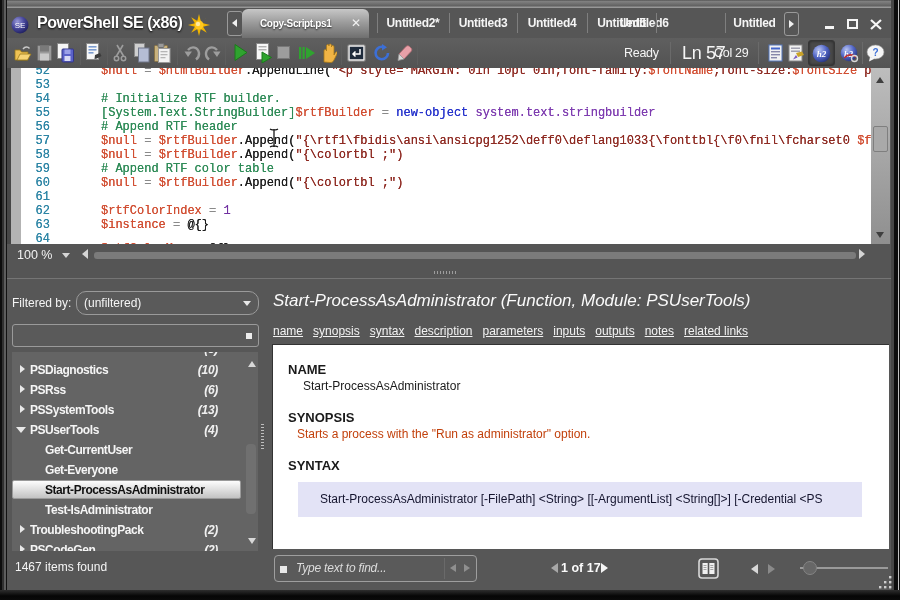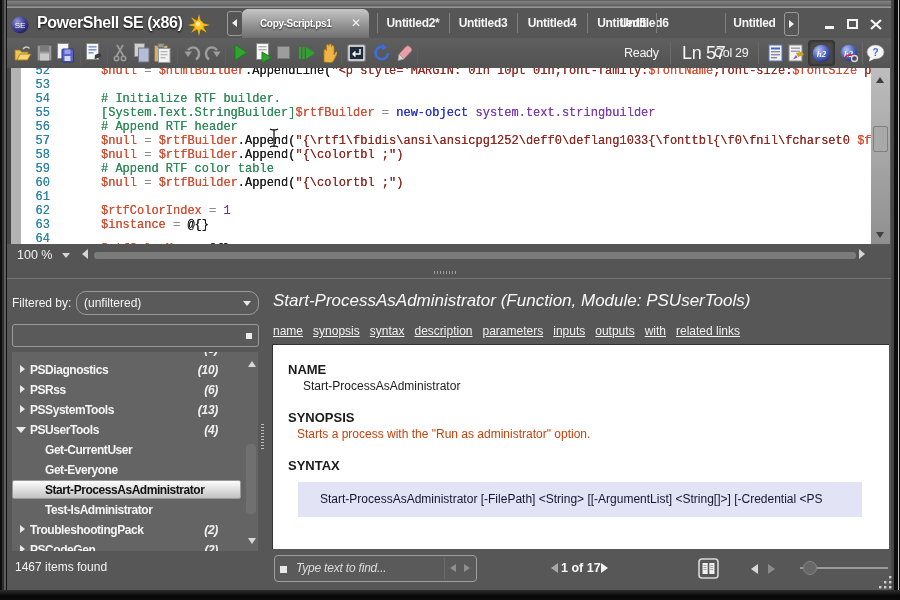--- a/index.html
+++ b/index.html
@@ -310,21 +310,21 @@
 
   <div class="tri" style="left:248px;top:361px;border-bottom:6px solid #d8d8d8;border-left:4.5px solid transparent;border-right:4.5px solid transparent;"></div>
   <div class="abs" style="left:246px;top:444px;width:10px;height:70px;background:#707070;border-radius:4px;"></div>
   <div class="tri" style="left:248px;top:538px;border-top:6px solid #d8d8d8;border-left:4.5px solid transparent;border-right:4.5px solid transparent;"></div>
 
   <div class="abs" style="left:15px;top:557px;height:20px;line-height:20px;font-size:12px;color:#f5f5f5;">1467 items found</div>
 
   <div class="abs" style="left:261px;top:424px;width:3px;height:25px;background-image:repeating-linear-gradient(#bdbdbd 0 1.5px,transparent 1.5px 3px);"></div>
 
   <div class="abs" style="left:273px;top:290px;height:22px;line-height:22px;font-size:17px;font-style:italic;color:#fafafa;">Start-ProcessAsAdministrator (Function, Module: PSUserTools)</div>
-  <div class="abs" style="left:273px;top:322px;height:18px;line-height:18px;font-size:12px;color:#f2f2f2;"><u>name</u>&nbsp;&nbsp;&nbsp;<u>synopsis</u>&nbsp;&nbsp;&nbsp;<u>syntax</u>&nbsp;&nbsp;&nbsp;<u>description</u>&nbsp;&nbsp;&nbsp;<u>parameters</u>&nbsp;&nbsp;&nbsp;<u>inputs</u>&nbsp;&nbsp;&nbsp;<u>outputs</u>&nbsp;&nbsp;&nbsp;<u>with</u>&nbsp;&nbsp;&nbsp;<u>related links</u></div>
+  <div class="abs" style="left:273px;top:322px;height:18px;line-height:18px;font-size:12px;color:#f2f2f2;"><u>name</u>&nbsp;&nbsp;&nbsp;<u>synopsis</u>&nbsp;&nbsp;&nbsp;<u>syntax</u>&nbsp;&nbsp;&nbsp;<u>description</u>&nbsp;&nbsp;&nbsp;<u>parameters</u>&nbsp;&nbsp;&nbsp;<u>inputs</u>&nbsp;&nbsp;&nbsp;<u>outputs</u>&nbsp;&nbsp;&nbsp;<u>notes</u>&nbsp;&nbsp;&nbsp;<u>related links</u></div>
 
   <div class="abs" style="left:272px;top:344px;width:617px;height:205px;background:#ffffff;border-left:1px solid #333;border-top:1px solid #333;overflow:hidden;">
     <div class="abs" style="left:15px;top:17px;font-size:13px;font-weight:bold;color:#1a1a1a;">NAME</div>
     <div class="abs" style="left:30px;top:34px;font-size:12px;color:#1a1a1a;">Start-ProcessAsAdministrator</div>
     <div class="abs" style="left:15px;top:65px;font-size:13px;font-weight:bold;color:#1a1a1a;">SYNOPSIS</div>
     <div class="abs" style="left:24px;top:82px;font-size:12px;color:#c2410c;">Starts a process with the "Run as administrator" option.</div>
     <div class="abs" style="left:15px;top:113px;font-size:13px;font-weight:bold;color:#1a1a1a;">SYNTAX</div>
     <div class="abs" style="left:25px;top:137px;width:564px;height:35px;background:#E3E3F6;"></div>
     <div class="abs" style="left:47px;top:147px;font-size:12px;color:#14142e;">Start-ProcessAsAdministrator [-FilePath] &lt;String&gt; [[-ArgumentList] &lt;String[]&gt;] [-Credential &lt;PS</div>
   </div>

